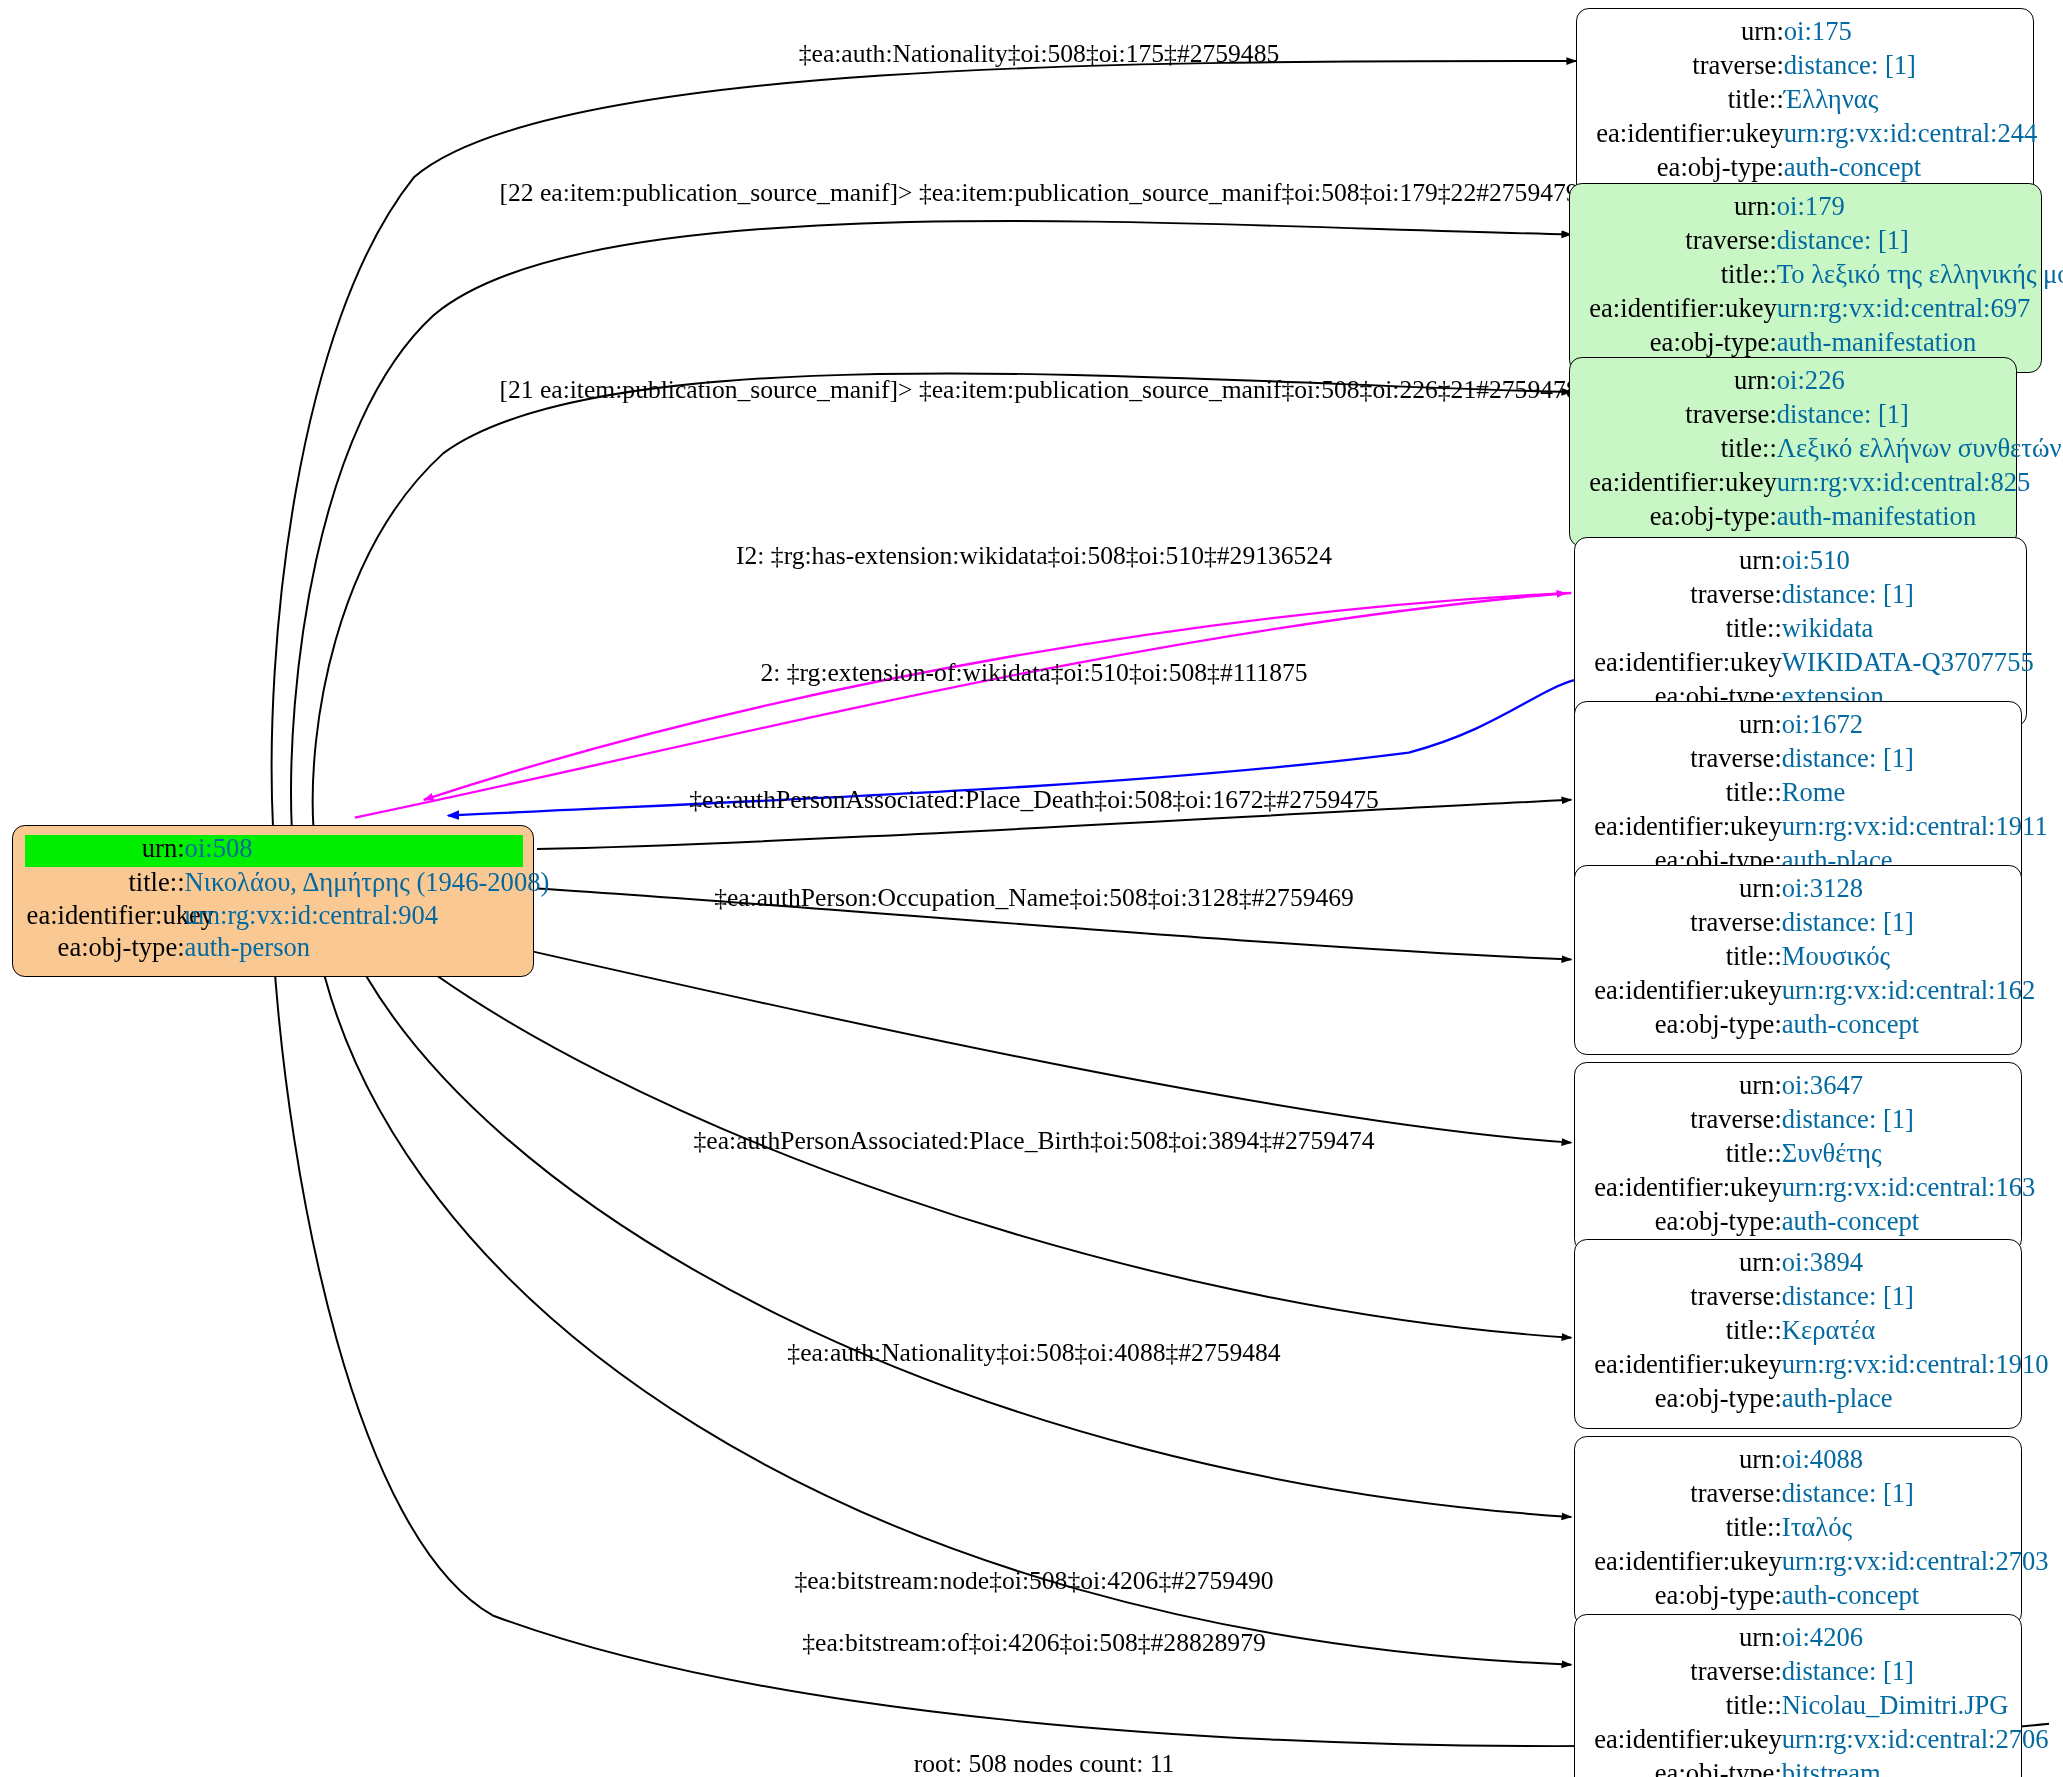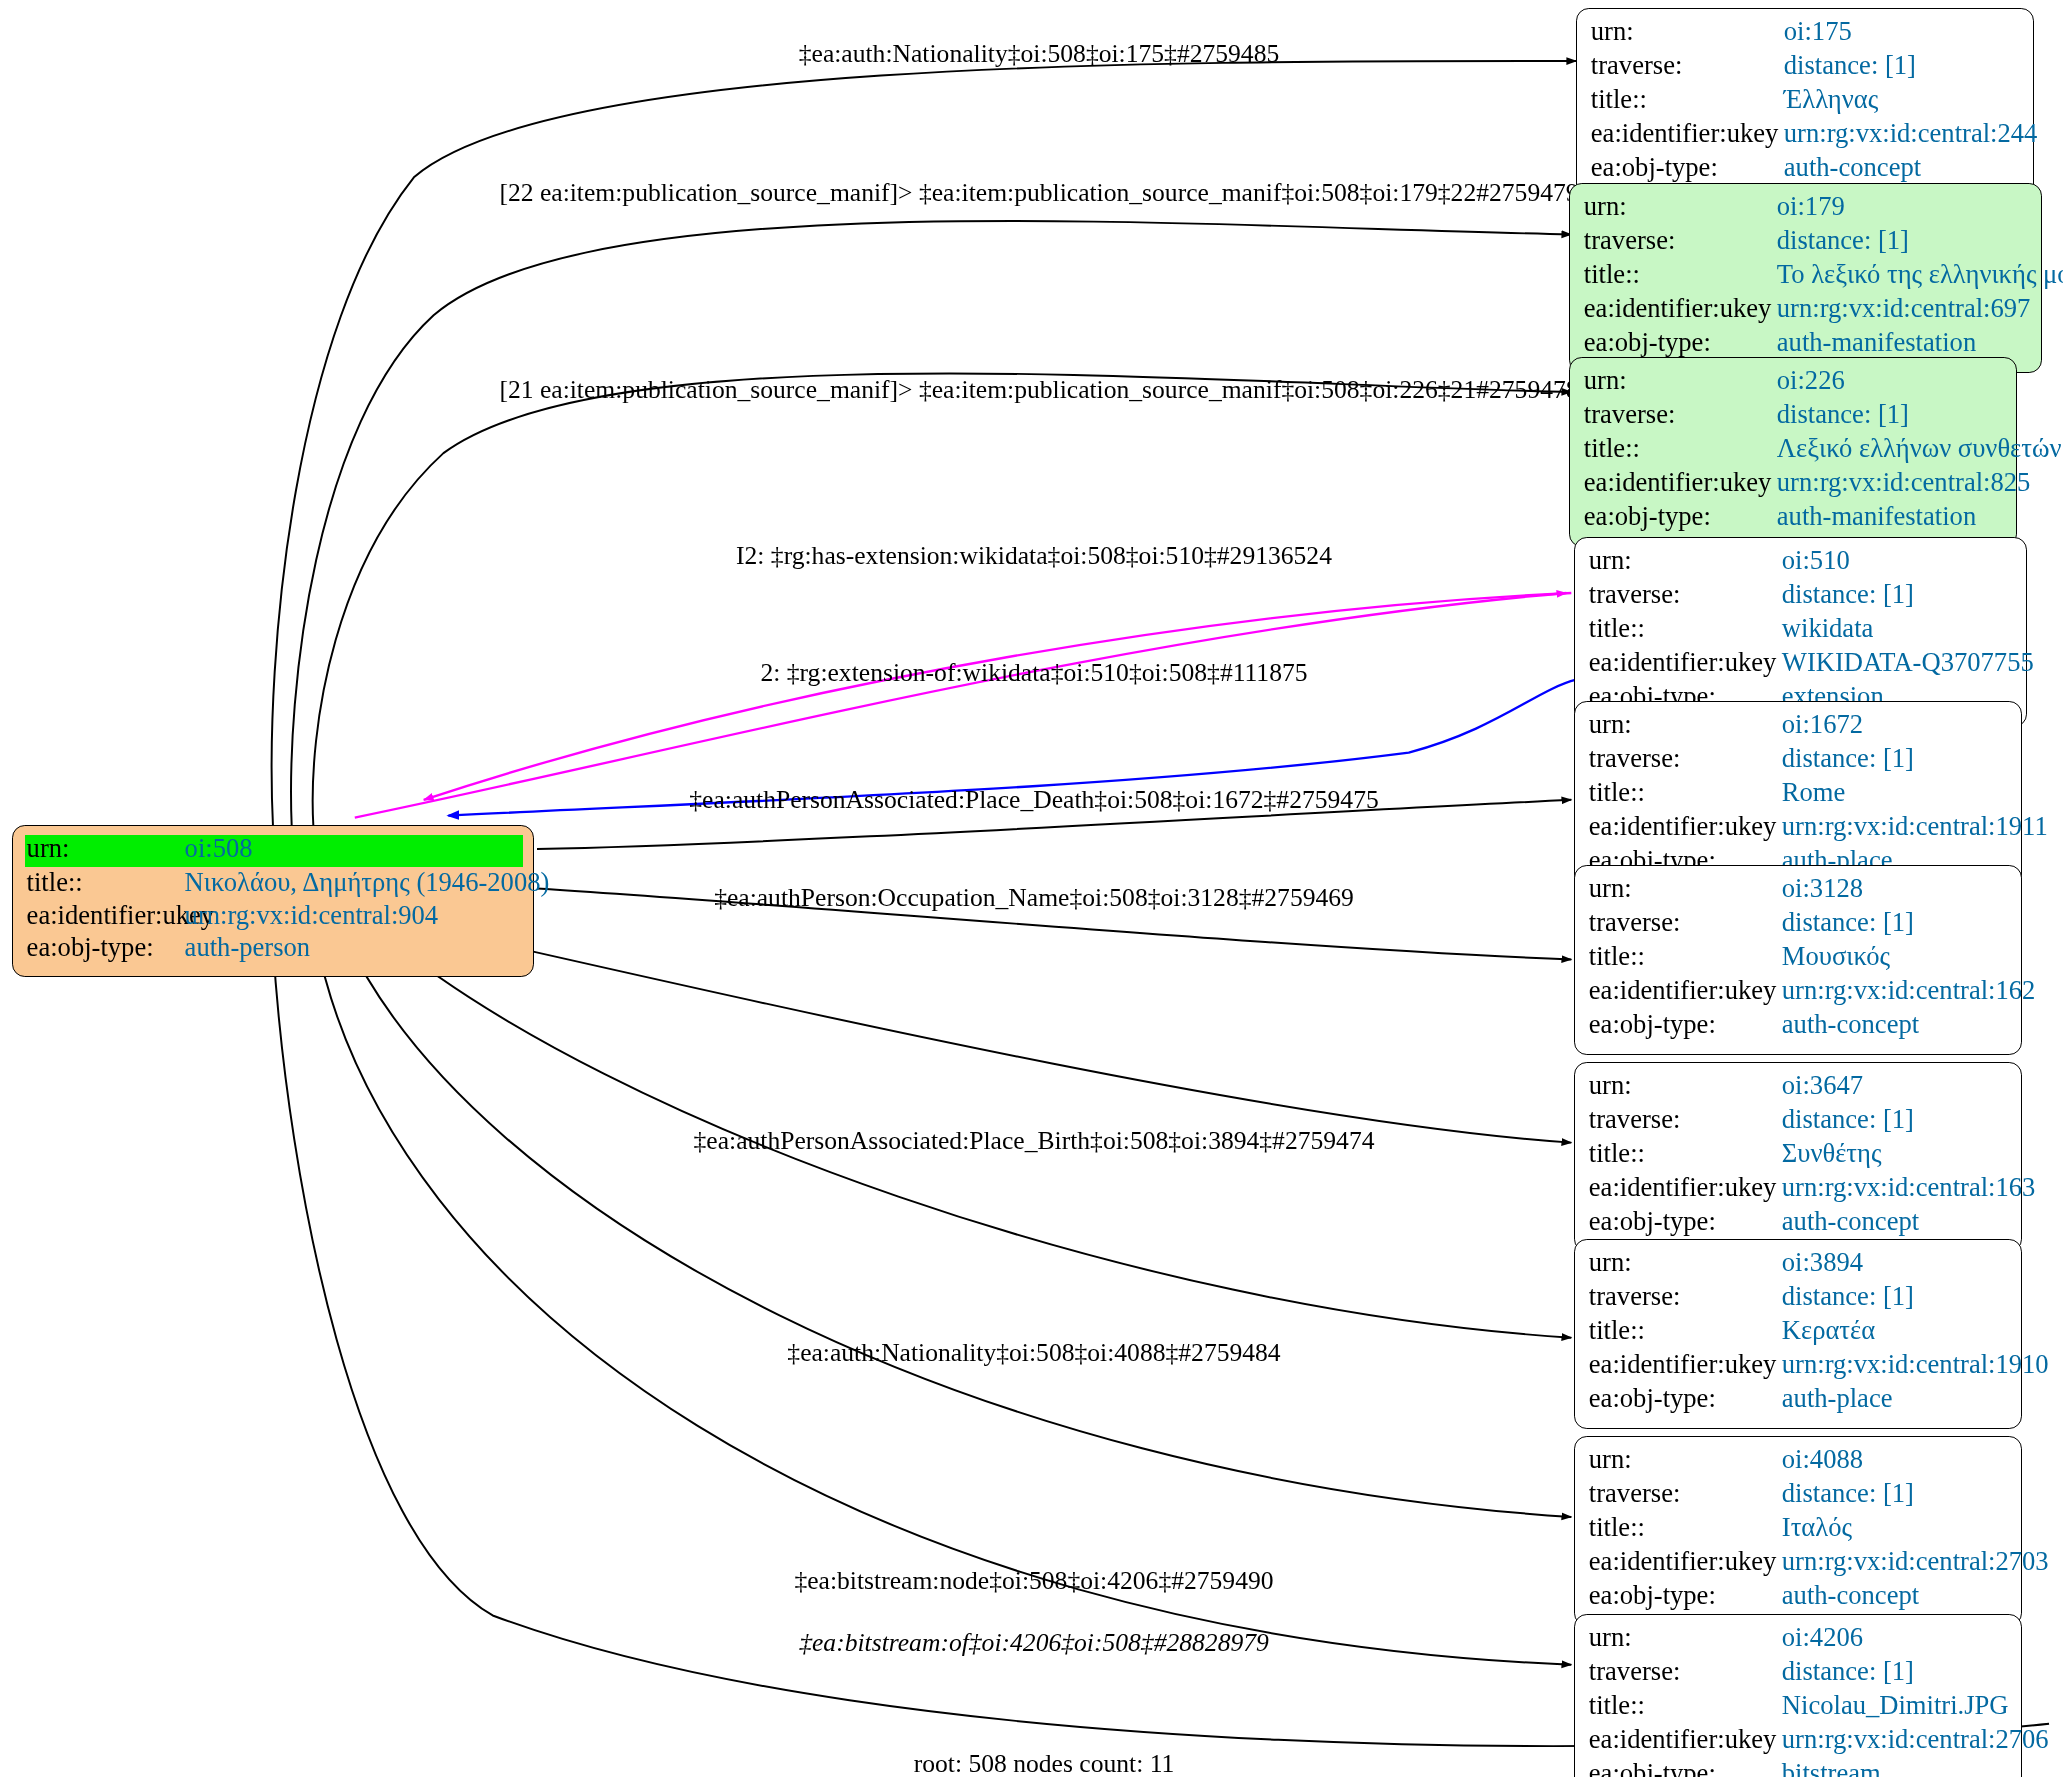--- a/index.html
+++ b/index.html
@@ -38,20 +38,21 @@
     padding: 8.9px 11.8px 8.9px 13.8px;
   }
   .node.green      { background: #c8f7c5; }
   .node.root       { background: #fac893; border-width: 1.8px; }
 
   .row {
     display: flex;
     align-items: baseline;
     line-height: 1.0;
     height: 34px;
+    text-align: right;
   }
   .k {
     width: 193px;
     flex: 0 0 193px;
     font-size: 26.6px;
     color: #000;
     white-space: nowrap;
   }
   .v {
     font-size: 26.6px;
@@ -145,21 +146,21 @@
 
   <div class="elabel center" style="left:1034px; top:885px;">‡ea:authPerson:Occupation_Name‡oi:508‡oi:3128‡#2759469</div>
 
 
   <div class="elabel center" style="left:1034px; top:1128px;">‡ea:authPersonAssociated:Place_Birth‡oi:508‡oi:3894‡#2759474</div>
 
   <div class="elabel center" style="left:1034px; top:1340px;">‡ea:auth:Nationality‡oi:508‡oi:4088‡#2759484</div>
 
   <div class="elabel center" style="left:1034px; top:1568px;">‡ea:bitstream:node‡oi:508‡oi:4206‡#2759490</div>
 
-  <div class="elabel center" style="left:1034px; top:1630px;font-style:italic;">‡ea:bitstream:of‡oi:4206‡oi:508‡#28828979</div>
+  <div class="elabel center" style="left:1034px; top:1630px;">‡ea:bitstream:of‡oi:4206‡oi:508‡#28828979</div>
 
   <div class="footer" style="left:1044px; top:1749px;">root: 508 nodes count: 11</div>
 
   <div class="node root" style="left:11.8px; top:825px; width:522px;">
     <div class="row hl">
       <div class="k">urn:</div>
       <div class="v">oi:508</div>
     </div>
     <div class="row">
       <div class="k">title::</div>

